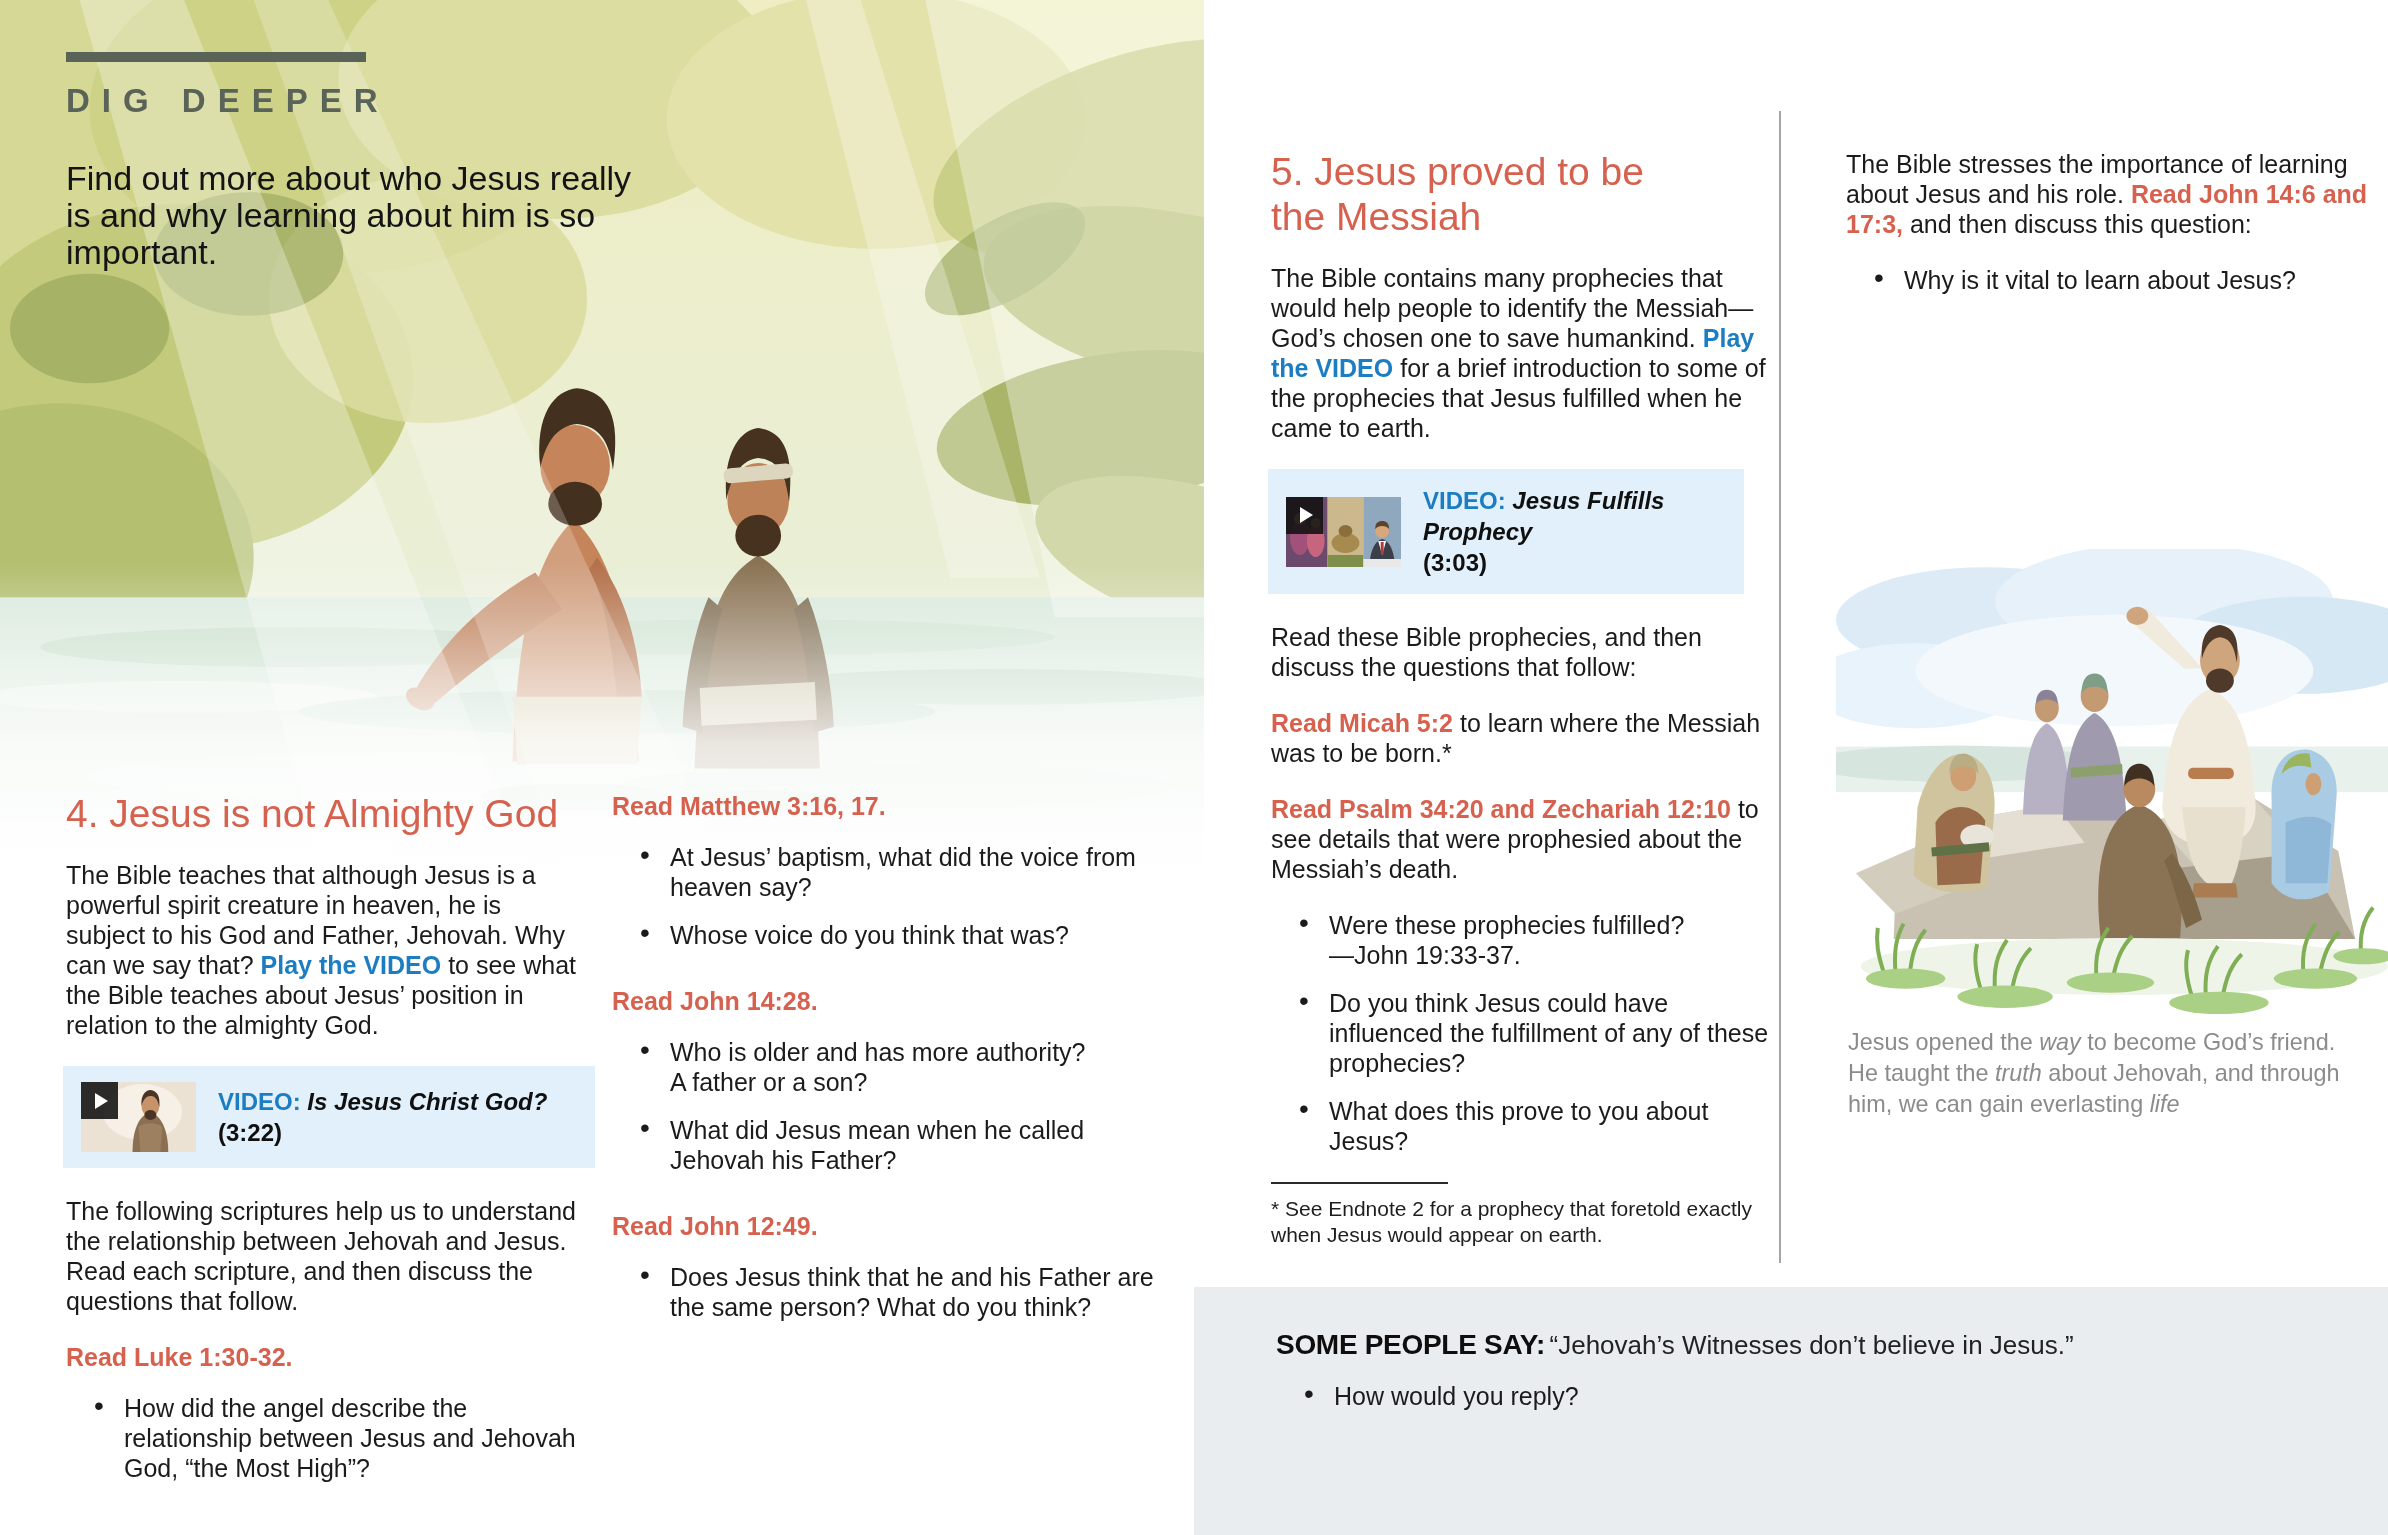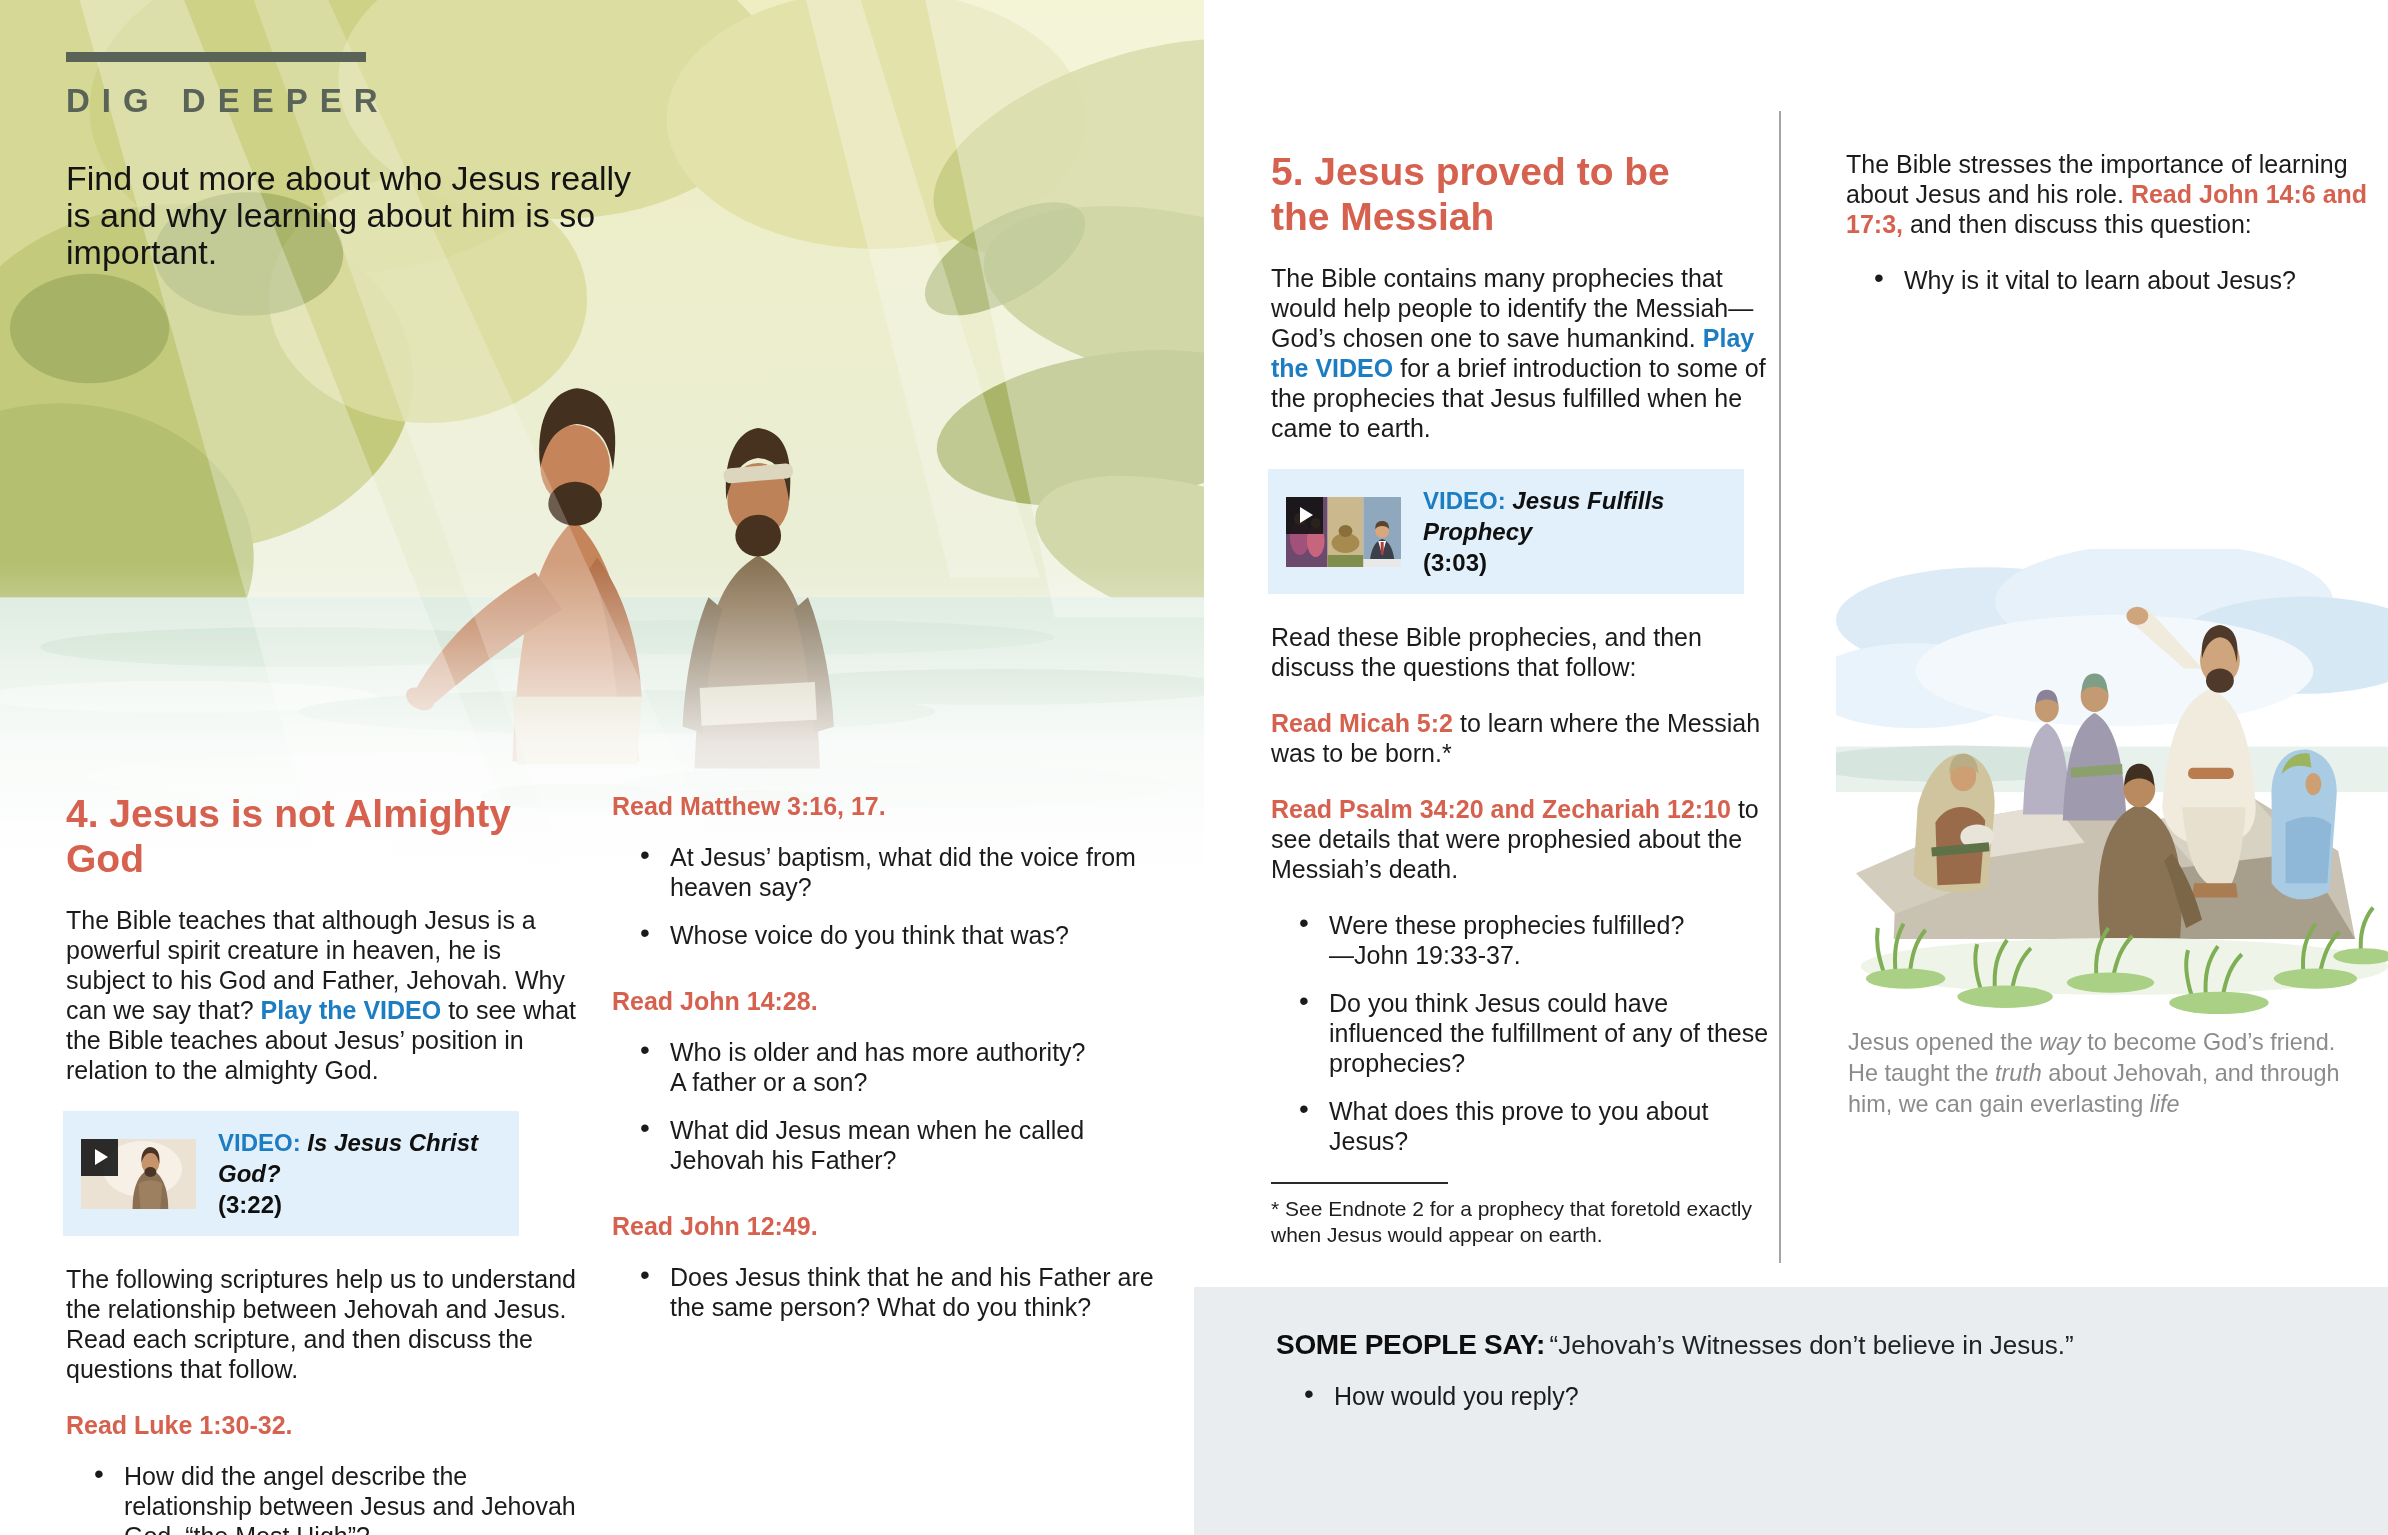--- a/index.html
+++ b/index.html
@@ -19,35 +19,35 @@
     background:linear-gradient(to bottom, rgba(255,255,255,0) 0%, rgba(255,255,255,.82) 55%, #fff 96%);}
   .kicker{position:absolute; left:66px; top:52px; width:657px; z-index:3;}
   .kicker-bar{width:300px; height:10px; background:var(--kicker); margin-bottom:20px;}
   .kicker h1{font-size:33px; font-weight:bold; letter-spacing:12px; color:var(--kicker);}
   .intro{margin-top:40px; font-size:34px; line-height:37px; color:#141414; max-width:597px;}
 
   .col{position:absolute; z-index:3;}
   .col4{left:66px; top:791px; width:519px;}
   .colmid{left:612px; top:791px; width:567px;}
 
-  .sec-h{font-size:39px; line-height:45px; font-weight:bold; color:var(--accent); white-space:pre-line; margin-bottom:24px;}
+  .sec-h{font-size:39px; line-height:45px; font-weight:normal; color:var(--accent); white-space:pre-line; margin-bottom:24px;}
   .body{font-size:25px; line-height:30px; color:var(--text);}
   p.body{margin-bottom:26px;}
   .link{color:var(--link); font-weight:bold; text-decoration:none; cursor:pointer;}
   .read{font-size:25px; line-height:31px; font-weight:bold; color:var(--accent); margin:20px 0 20px 0; cursor:pointer;}
   .read-inline{margin-bottom:26px;}
   .read-lead{font-weight:bold; color:var(--accent); cursor:pointer;}
 
   ul.bullets{list-style:none;}
   ul.bullets li{position:relative; padding-left:58px; margin-bottom:18px; font-size:25px; line-height:30px; white-space:pre-line;}
   ul.bullets li::before{content:"\2022"; position:absolute; left:28px; top:-2px; font-size:28px;}
 
   .video-box{display:flex; align-items:center; gap:22px; background:var(--video_bg);
     padding:16px 18px; margin:18px 0 28px -3px; cursor:pointer;}
-  .col4 .video-box{width:456px;}
+  .col4 .video-box{width:532px;}
   .col5 .video-box{width:476px;}
   .thumb{position:relative; width:115px; height:70px; flex:0 0 auto; overflow:hidden;}
   .thumb svg{display:block; width:100%; height:100%;}
   .play{position:absolute; left:0; top:0; width:37px; height:37px; background:rgba(16,16,16,.88);
     display:flex; align-items:center; justify-content:center;}
   .tri{width:0; height:0; border-left:13px solid #fff; border-top:8px solid transparent; border-bottom:8px solid transparent; margin-left:3px;}
   .video-text{font-size:24px; line-height:31px;}
   .vlabel{color:var(--link); font-weight:bold;}
   .vtitle{font-weight:bold; font-style:italic; color:#101010;}
   .vdur{font-weight:bold; color:#101010;}

